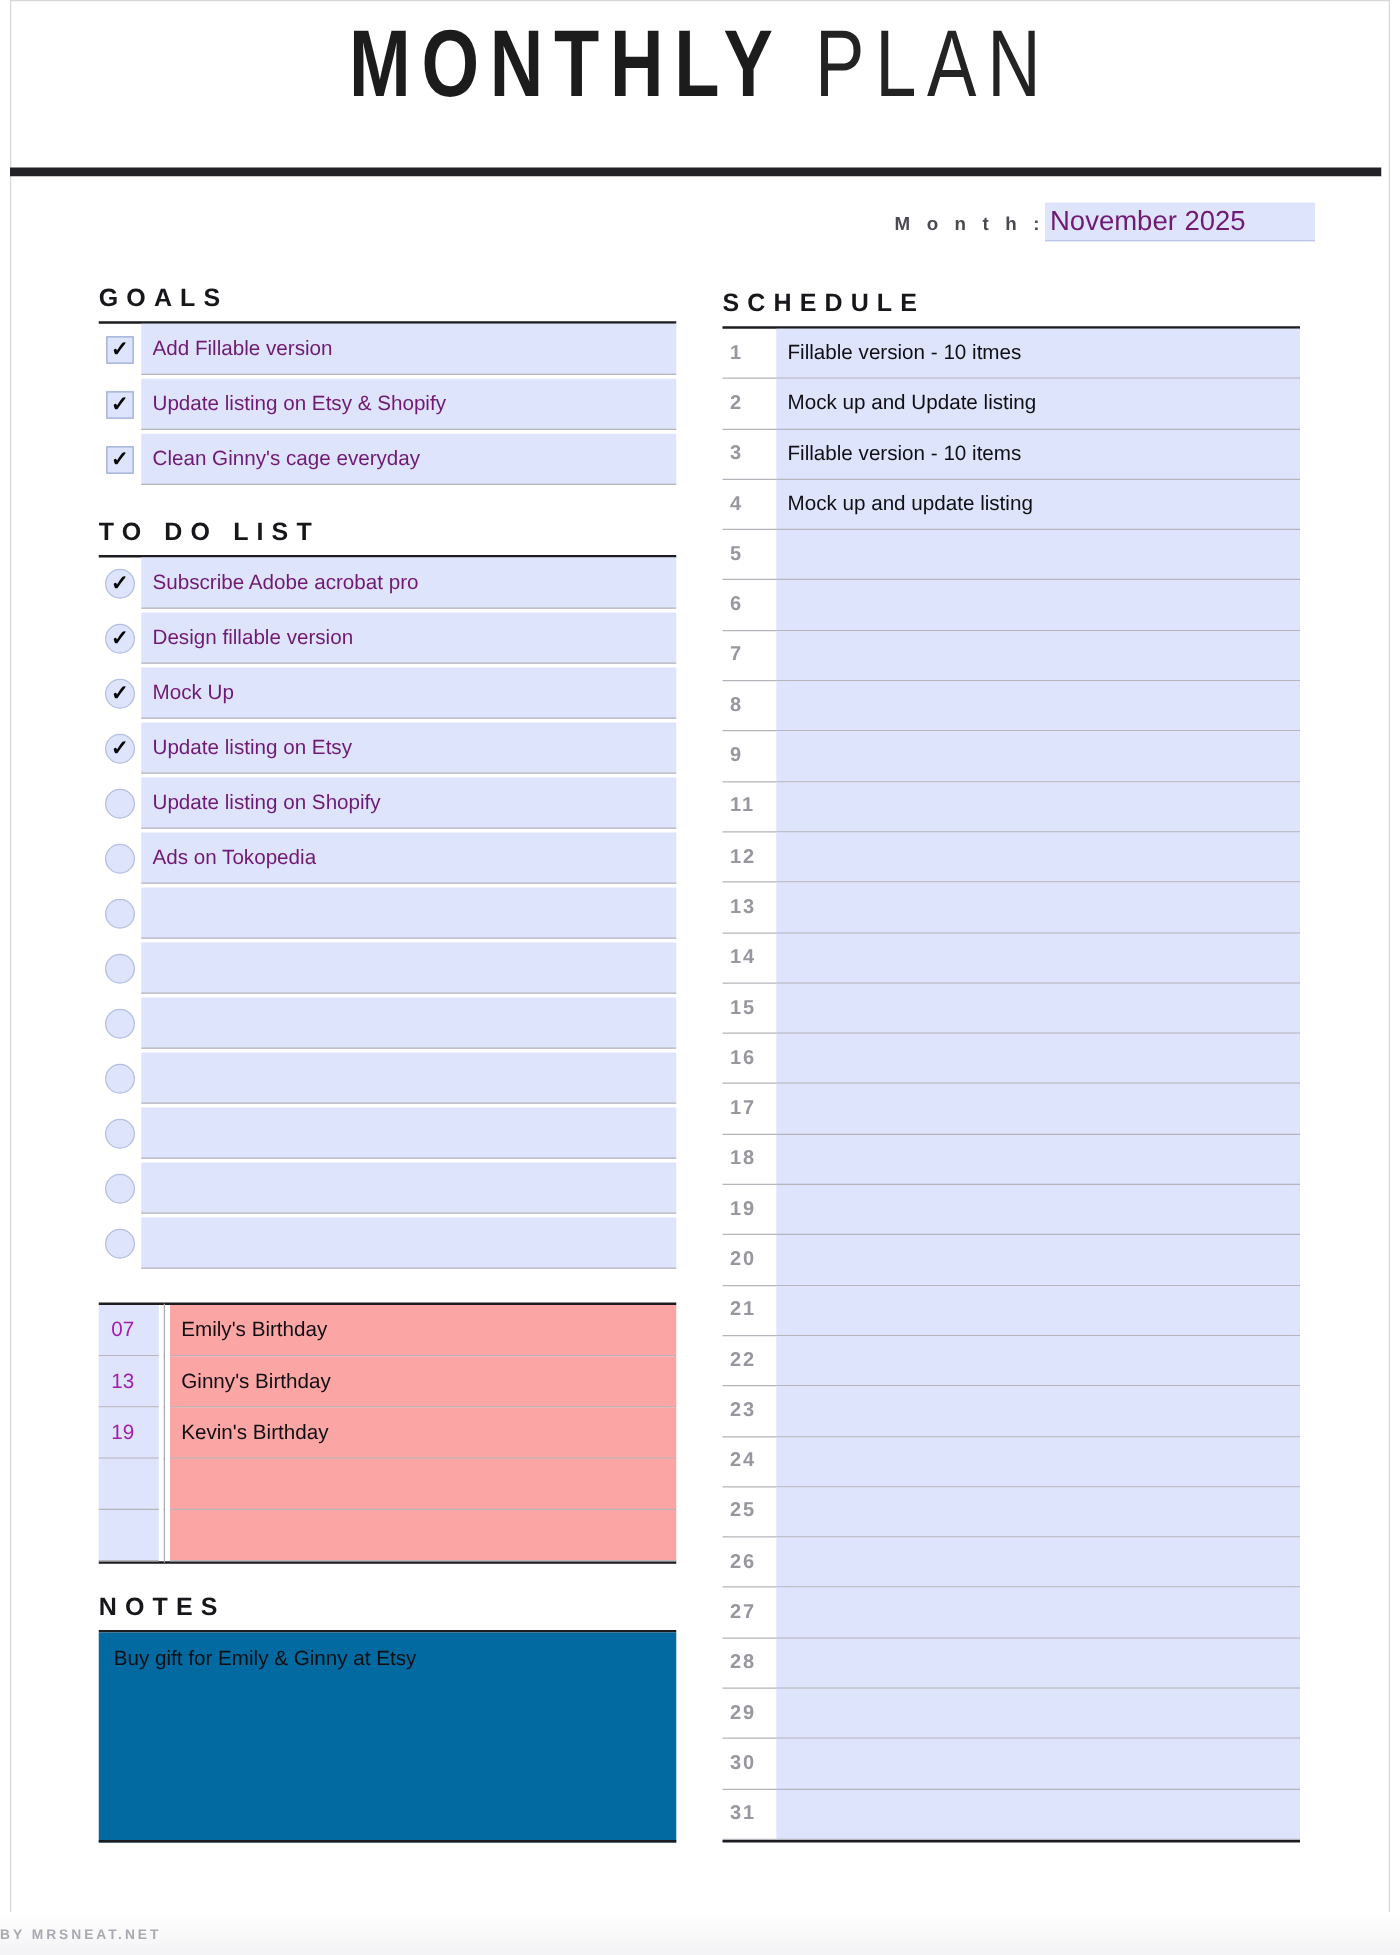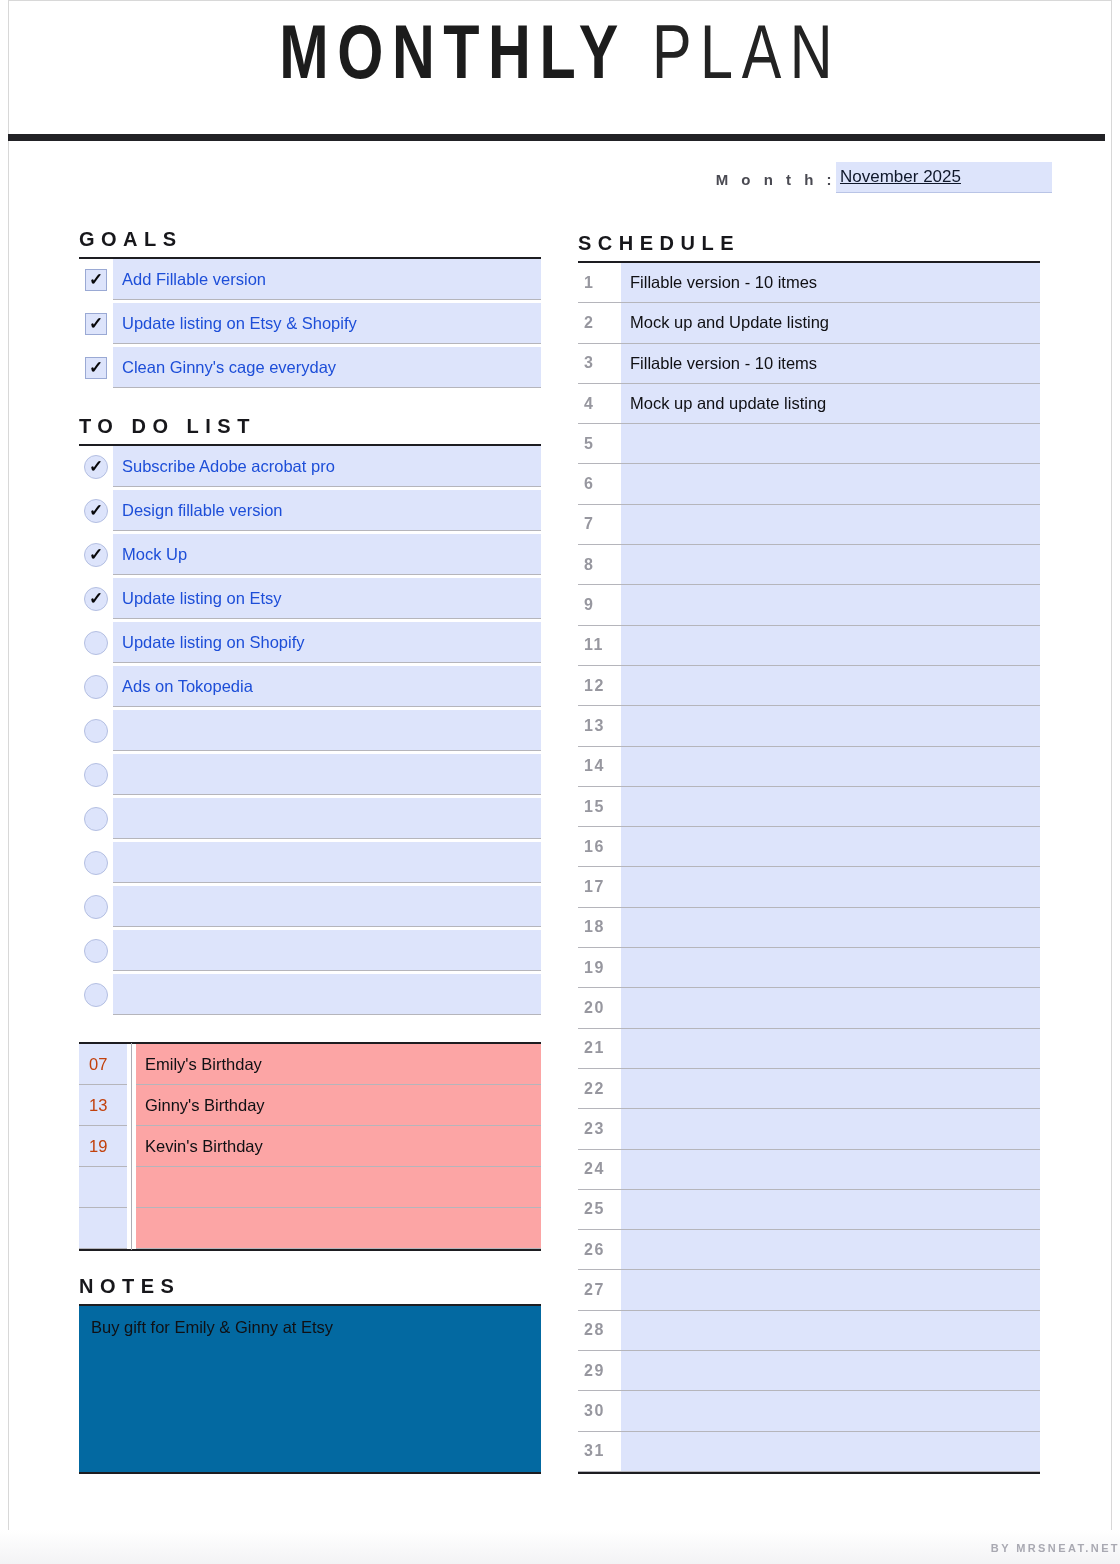--- a/index.html
+++ b/index.html
@@ -74,24 +74,23 @@
   .month-field {
     width: 216px;
     height: 31px;
     background: #dde4fb;
     border-bottom: 1px solid #b9c4e6;
     display: flex;
     align-items: center;
     padding-left: 4px;
   }
   .month-value {
-    font-size: 17px;
-    color: #0f172a;
+    font-size: 22px;
+    color: #701a75;
     white-space: nowrap;
-    text-decoration: underline;
   }
 
   
   .col-left  { position: absolute; left: 79px;  top: 228px; width: 462px; }
   .col-right { position: absolute; left: 578px; top: 232px; width: 462px; }
 
   
   .sec { margin-bottom: 0; }
   .sec-title {
     font-family: "Liberation Sans Narrow", "Liberation Sans", sans-serif;
@@ -115,21 +114,21 @@
   .field {
     flex: 1;
     background: #dde4fb;
     border-bottom: 1px solid #b5b5bb;
     display: flex;
     align-items: center;
     padding-left: 9px;
   }
   .field-text {
     font-size: 16.5px;
-    color: #1d4ed8;
+    color: #701a75;
     white-space: nowrap;
     overflow: hidden;
   }
 
   
   .cb-wrap {
     width: 34px;
     display: flex;
     align-items: center;
     justify-content: center;
@@ -169,21 +168,21 @@
   
   .date-row { display: flex; height: 41px; }
   .date-num {
     flex: 0 0 48px;
     background: #dde4fb;
     border-bottom: 1px solid #b5b5bb;
     display: flex;
     align-items: center;
     padding-left: 10px;
     font-size: 16.5px;
-    color: #c2410c;
+    color: #a21caf;
   }
   .date-div { flex: 0 0 9px; position: relative; }
   .date-div::after {
     content: "";
     position: absolute;
     left: 4px; top: -1px; bottom: -1px;
     width: 1px;
     background: #adadb4;
   }
   .date-ev {
@@ -248,21 +247,21 @@
   .footer-band {
     position: absolute;
     left: 0; bottom: 0;
     width: 1120px; height: 34px;
     background: linear-gradient(#ffffff, #f3f3f5);
   }
   .footer-text {
     position: absolute;
     left: 0; bottom: 10px;
     width: 1120px;
-    text-align: right;
+    text-align: left;
     font-family: "Liberation Sans Narrow", "Liberation Sans", sans-serif;
     font-weight: 700;
     font-size: 11px;
     letter-spacing: 2.4px;
     color: #a9a9b2;
   }
 </style>
 </head>
 <body>
 

